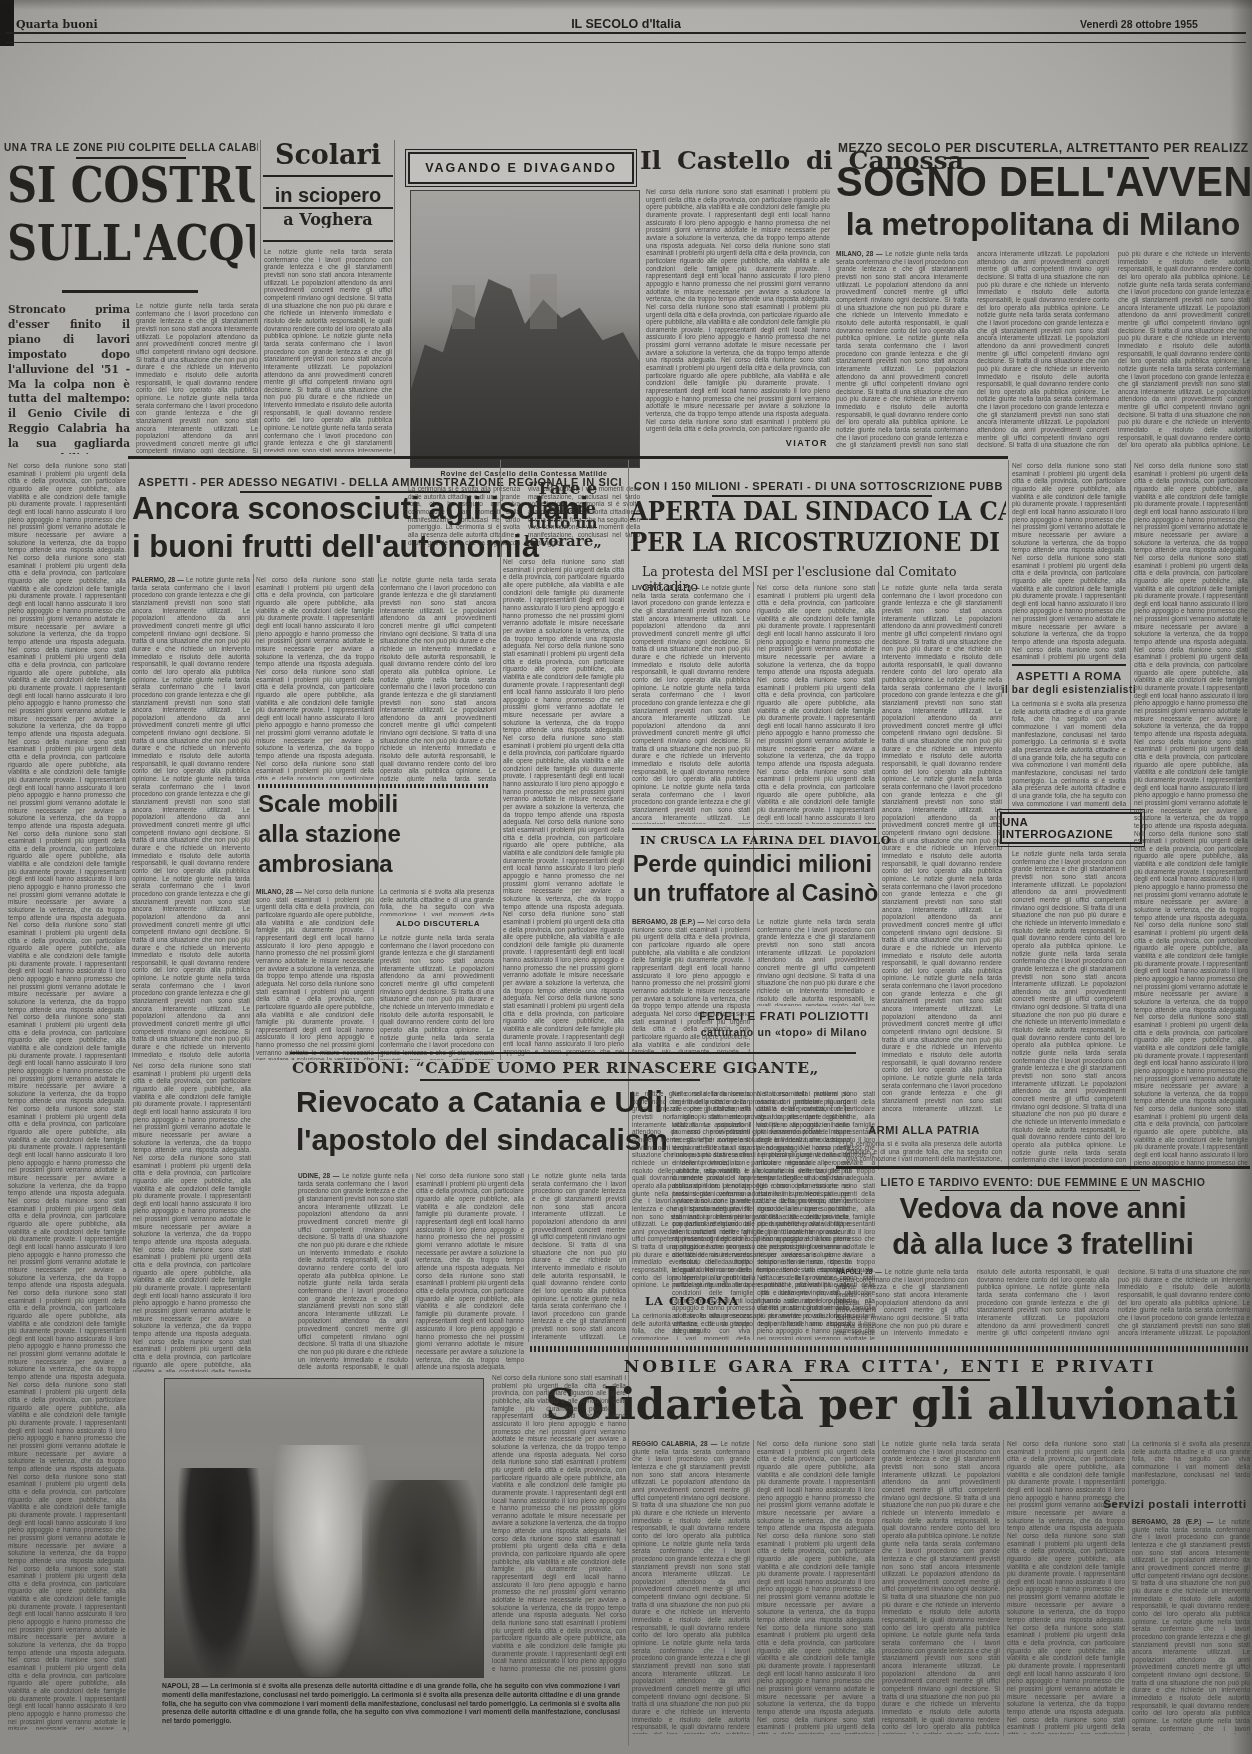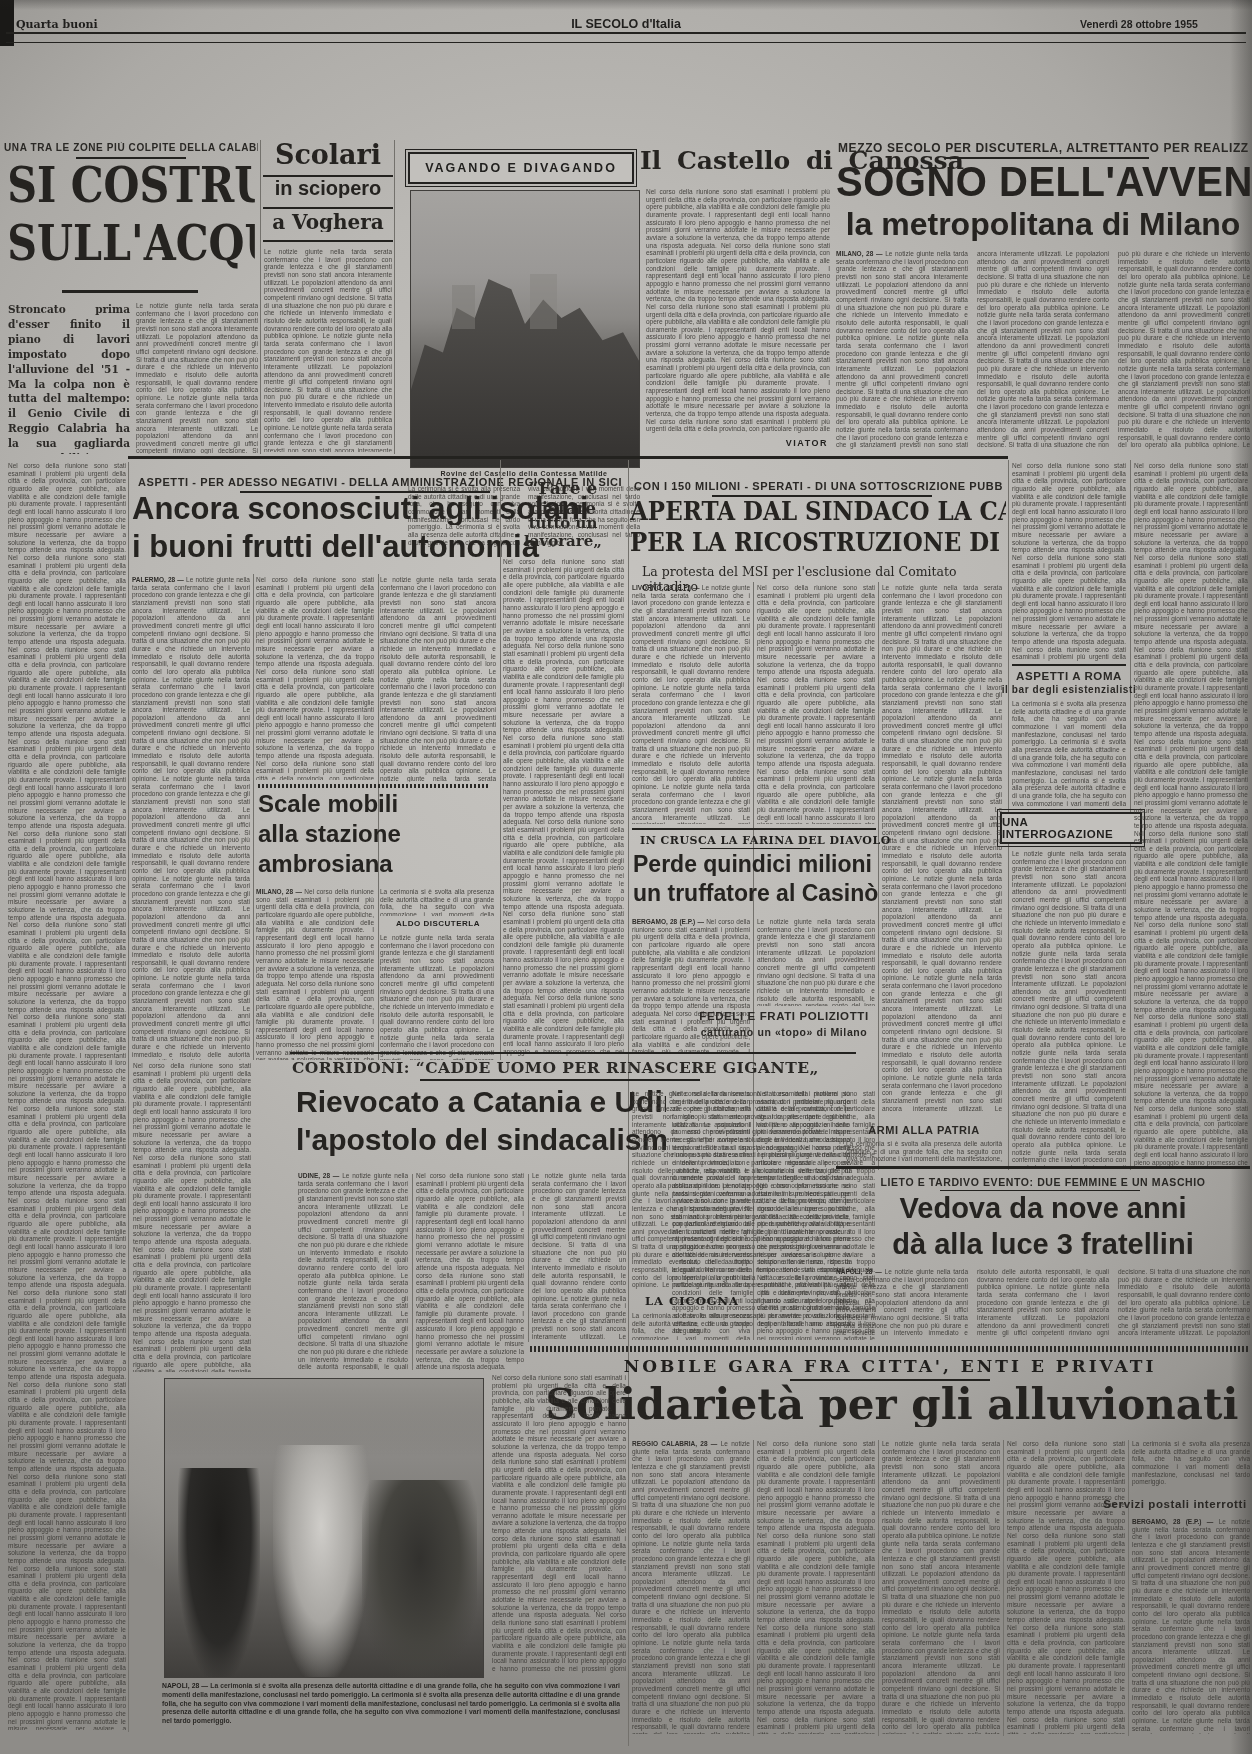--- a/index.html
+++ b/index.html
@@ -44,23 +44,23 @@
   <div class="abs serif hl ctr" style="left:2px;top:222px;width:258px;font-size:43px;transform:scale(.96,1.12)">SULL'ACQUA</div>
   <div class="abs hrule" style="left:62px;top:290px;width:136px;height:3px"></div>
   <div class="abs serif gb" style="left:8px;top:302px;width:122px;height:152px;font-size:10.5px;line-height:1.42">Stroncato prima d'esser finito il piano di lavori impostato dopo l'alluvione del '51 - Ma la colpa non è tutta del maltempo: il Genio Civile di Reggio Calabria ha la sua gagliarda responsabilità</div>
   <div class="abs g" style="left:136px;top:302px;width:122px;height:152px">Le notizie giunte nella tarda serata confermano che i lavori procedono con grande lentezza e che gli stanziamenti previsti non sono stati ancora interamente utilizzati. Le popolazioni attendono da anni provvedimenti concreti mentre gli uffici competenti rinviano ogni decisione. Si tratta di una situazione che non può più durare e che richiede un intervento immediato e risoluto delle autorità responsabili, le quali dovranno rendere conto del loro operato alla pubblica opinione. Le notizie giunte nella tarda serata confermano che i lavori procedono con grande lentezza e che gli stanziamenti previsti non sono stati ancora interamente utilizzati. Le popolazioni attendono da anni provvedimenti concreti mentre gli uffici competenti rinviano ogni decisione. Si tratta di una situazione che non può più durare e che richiede un intervento immediato e risoluto delle autorità responsabili, le quali dovranno rendere conto del loro operato alla pubblica opinione.</div>
   <div class="abs g" style="left:8px;top:462px;width:118px;height:1268px">Nel corso della riunione sono stati esaminati i problemi più urgenti della città e della provincia, con particolare riguardo alle opere pubbliche, alla viabilità e alle condizioni delle famiglie più duramente provate. I rappresentanti degli enti locali hanno assicurato il loro pieno appoggio e hanno promesso che nei prossimi giorni verranno adottate le misure necessarie per avviare a soluzione la vertenza, che da troppo tempo attende una risposta adeguata. Nel corso della riunione sono stati esaminati i problemi più urgenti della città e della provincia, con particolare riguardo alle opere pubbliche, alla viabilità e alle condizioni delle famiglie più duramente provate. I rappresentanti degli enti locali hanno assicurato il loro pieno appoggio e hanno promesso che nei prossimi giorni verranno adottate le misure necessarie per avviare a soluzione la vertenza, che da troppo tempo attende una risposta adeguata. Nel corso della riunione sono stati esaminati i problemi più urgenti della città e della provincia, con particolare riguardo alle opere pubbliche, alla viabilità e alle condizioni delle famiglie più duramente provate. I rappresentanti degli enti locali hanno assicurato il loro pieno appoggio e hanno promesso che nei prossimi giorni verranno adottate le misure necessarie per avviare a soluzione la vertenza, che da troppo tempo attende una risposta adeguata. Nel corso della riunione sono stati esaminati i problemi più urgenti della città e della provincia, con particolare riguardo alle opere pubbliche, alla viabilità e alle condizioni delle famiglie più duramente provate. I rappresentanti degli enti locali hanno assicurato il loro pieno appoggio e hanno promesso che nei prossimi giorni verranno adottate le misure necessarie per avviare a soluzione la vertenza, che da troppo tempo attende una risposta adeguata. Nel corso della riunione sono stati esaminati i problemi più urgenti della città e della provincia, con particolare riguardo alle opere pubbliche, alla viabilità e alle condizioni delle famiglie più duramente provate. I rappresentanti degli enti locali hanno assicurato il loro pieno appoggio e hanno promesso che nei prossimi giorni verranno adottate le misure necessarie per avviare a soluzione la vertenza, che da troppo tempo attende una risposta adeguata. Nel corso della riunione sono stati esaminati i problemi più urgenti della città e della provincia, con particolare riguardo alle opere pubbliche, alla viabilità e alle condizioni delle famiglie più duramente provate. I rappresentanti degli enti locali hanno assicurato il loro pieno appoggio e hanno promesso che nei prossimi giorni verranno adottate le misure necessarie per avviare a soluzione la vertenza, che da troppo tempo attende una risposta adeguata. Nel corso della riunione sono stati esaminati i problemi più urgenti della città e della provincia, con particolare riguardo alle opere pubbliche, alla viabilità e alle condizioni delle famiglie più duramente provate. I rappresentanti degli enti locali hanno assicurato il loro pieno appoggio e hanno promesso che nei prossimi giorni verranno adottate le misure necessarie per avviare a soluzione la vertenza, che da troppo tempo attende una risposta adeguata. Nel corso della riunione sono stati esaminati i problemi più urgenti della città e della provincia, con particolare riguardo alle opere pubbliche, alla viabilità e alle condizioni delle famiglie più duramente provate. I rappresentanti degli enti locali hanno assicurato il loro pieno appoggio e hanno promesso che nei prossimi giorni verranno adottate le misure necessarie per avviare a soluzione la vertenza, che da troppo tempo attende una risposta adeguata. Nel corso della riunione sono stati esaminati i problemi più urgenti della città e della provincia, con particolare riguardo alle opere pubbliche, alla viabilità e alle condizioni delle famiglie più duramente provate. I rappresentanti degli enti locali hanno assicurato il loro pieno appoggio e hanno promesso che nei prossimi giorni verranno adottate le misure necessarie per avviare a soluzione la vertenza, che da troppo tempo attende una risposta adeguata. Nel corso della riunione sono stati esaminati i problemi più urgenti della città e della provincia, con particolare riguardo alle opere pubbliche, alla viabilità e alle condizioni delle famiglie più duramente provate. I rappresentanti degli enti locali hanno assicurato il loro pieno appoggio e hanno promesso che nei prossimi giorni verranno adottate le misure necessarie per avviare a soluzione la vertenza, che da troppo tempo attende una risposta adeguata. Nel corso della riunione sono stati esaminati i problemi più urgenti della città e della provincia, con particolare riguardo alle opere pubbliche, alla viabilità e alle condizioni delle famiglie più duramente provate. I rappresentanti degli enti locali hanno assicurato il loro pieno appoggio e hanno promesso che nei prossimi giorni verranno adottate le misure necessarie per avviare a soluzione la vertenza, che da troppo tempo attende una risposta adeguata. Nel corso della riunione sono stati esaminati i problemi più urgenti della città e della provincia, con particolare riguardo alle opere pubbliche, alla viabilità e alle condizioni delle famiglie più duramente provate. I rappresentanti degli enti locali hanno assicurato il loro pieno appoggio e hanno promesso che nei prossimi giorni verranno adottate le misure necessarie per avviare a soluzione la vertenza, che da troppo tempo attende una risposta adeguata. Nel corso della riunione sono stati esaminati i problemi più urgenti della città e della provincia, con particolare riguardo alle opere pubbliche, alla viabilità e alle condizioni delle famiglie più duramente provate. I rappresentanti degli enti locali hanno assicurato il loro pieno appoggio e hanno promesso che nei prossimi giorni verranno adottate le misure necessarie per avviare a soluzione la vertenza, che da troppo tempo attende una risposta adeguata. Nel corso della riunione sono stati esaminati i problemi più urgenti della città e della provincia, con particolare riguardo alle opere pubbliche, alla viabilità e alle condizioni delle famiglie più duramente provate. I rappresentanti degli enti locali hanno assicurato il loro pieno appoggio e hanno promesso che nei prossimi giorni verranno adottate le misure necessarie per avviare a soluzione la vertenza, che da troppo tempo attende una risposta adeguata.</div>
 
   <div class="abs vrule" style="left:260px;top:140px;height:314px"></div>
   <div class="abs vrule" style="left:394px;top:140px;height:314px"></div>
   <div class="abs serif hl ctr" style="left:263px;top:141px;width:130px;font-size:27px;font-weight:700">Scolari</div>
   <div class="abs hrule" style="left:263px;top:175px;width:130px;height:2px"></div>
-  <div class="abs hl ctr" style="left:263px;top:178px;width:130px;font-size:20px;font-weight:700">in sciopero</div>
+  <div class="abs hl ctr" style="left:263px;top:185px;width:130px;font-size:20px;font-weight:700">in sciopero</div>
   <div class="abs hrule" style="left:263px;top:207px;width:130px;height:2px"></div>
-  <div class="abs serif hl ctr" style="left:263px;top:212px;width:130px;font-size:20px;font-weight:600">a Voghera</div>
+  <div class="abs serif hl ctr" style="left:263px;top:212px;width:130px;font-size:16px;font-weight:600">a Voghera</div>
   <div class="abs hrule" style="left:263px;top:240px;width:130px;height:2px"></div>
   <div class="abs g" style="left:264px;top:248px;width:128px;height:204px">Le notizie giunte nella tarda serata confermano che i lavori procedono con grande lentezza e che gli stanziamenti previsti non sono stati ancora interamente utilizzati. Le popolazioni attendono da anni provvedimenti concreti mentre gli uffici competenti rinviano ogni decisione. Si tratta di una situazione che non può più durare e che richiede un intervento immediato e risoluto delle autorità responsabili, le quali dovranno rendere conto del loro operato alla pubblica opinione. Le notizie giunte nella tarda serata confermano che i lavori procedono con grande lentezza e che gli stanziamenti previsti non sono stati ancora interamente utilizzati. Le popolazioni attendono da anni provvedimenti concreti mentre gli uffici competenti rinviano ogni decisione. Si tratta di una situazione che non può più durare e che richiede un intervento immediato e risoluto delle autorità responsabili, le quali dovranno rendere conto del loro operato alla pubblica opinione. Le notizie giunte nella tarda serata confermano che i lavori procedono con grande lentezza e che gli stanziamenti previsti non sono stati ancora interamente utilizzati. Le popolazioni attendono da anni provvedimenti concreti mentre gli uffici competenti rinviano ogni decisione. Si tratta di una situazione che non può più durare e che richiede un intervento immediato e risoluto delle autorità responsabili, le quali dovranno rendere conto del loro operato alla pubblica opinione. Le notizie giunte nella tarda serata confermano che i lavori procedono con grande lentezza e che gli stanziamenti previsti non sono stati ancora interamente utilizzati. Le popolazioni attendono da anni provvedimenti concreti mentre gli uffici competenti rinviano ogni decisione. Si tratta di una situazione che non può più durare e che richiede un intervento immediato e risoluto delle autorità responsabili, le quali dovranno rendere conto del loro operato alla pubblica opinione.</div>
 
   <div class="abs box2" style="left:408px;top:152px;width:222px;height:28px">
     <span style="font-size:12.5px;font-weight:bold;letter-spacing:2px">VAGANDO E DIVAGANDO</span>
   </div>
   <div class="abs serif" style="left:640px;top:146px;width:370px;font-size:25px;font-weight:600;word-spacing:7px;white-space:nowrap;color:#262421">Il Castello di Canossa</div>
   <div class="abs photo" style="left:410px;top:190px;width:228px;height:276px;background:linear-gradient(180deg,#a5a3a0 0%,#9a9896 30%,#8b8986 46%,#6e6c69 60%,#504e4b 78%,#3c3a38 100%)">
     <div style="position:absolute;left:0;top:26%;width:100%;height:74%;background:linear-gradient(180deg,#565451,#37settle3533 70%,#2e2c2a);background:linear-gradient(180deg,#565451,#343230);clip-path:polygon(0 62%,6% 40%,14% 44%,20% 22%,28% 27%,34% 8%,44% 13%,50% 30%,58% 18%,66% 27%,74% 22%,84% 38%,93% 34%,100% 48%,100% 100%,0 100%)"></div>
     <div style="position:absolute;left:18%;top:34%;width:10%;height:16%;background:#7d7b78;opacity:.5"></div>

